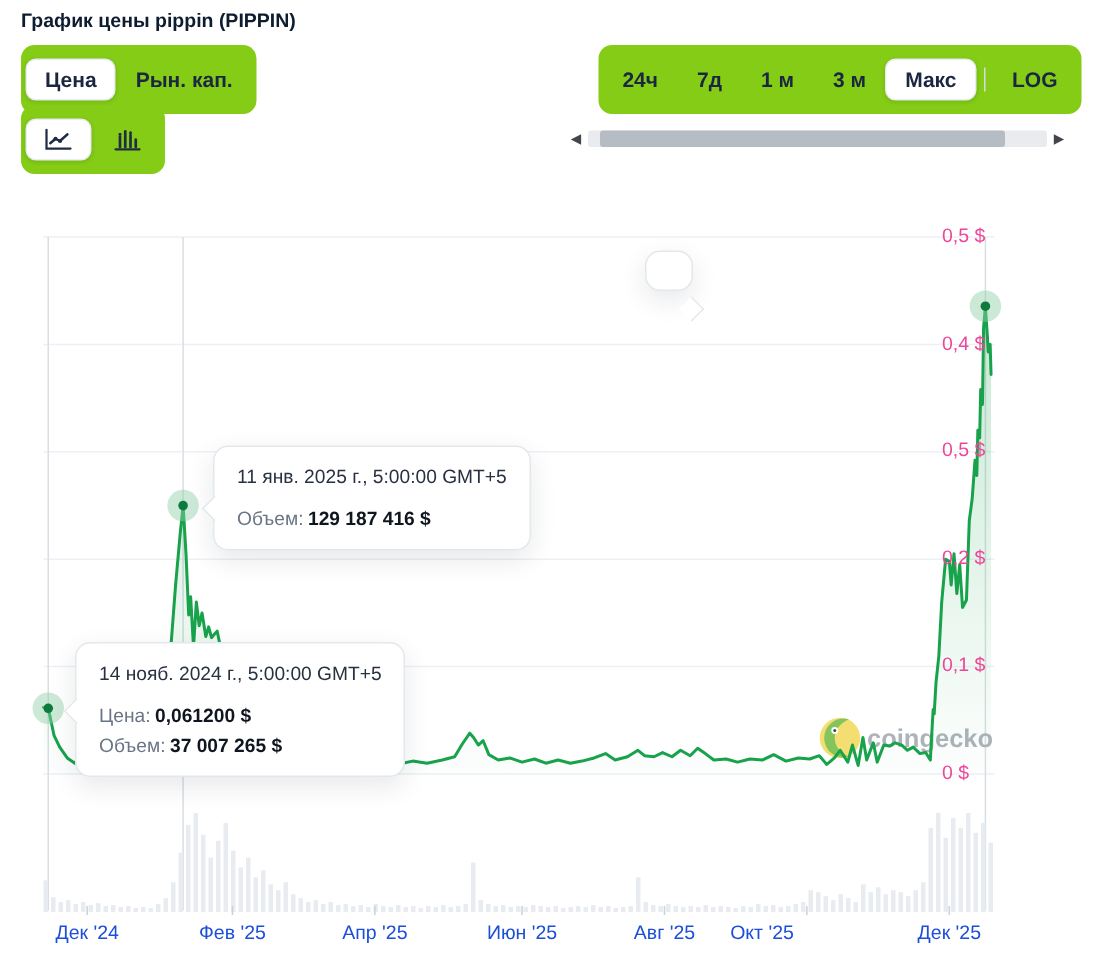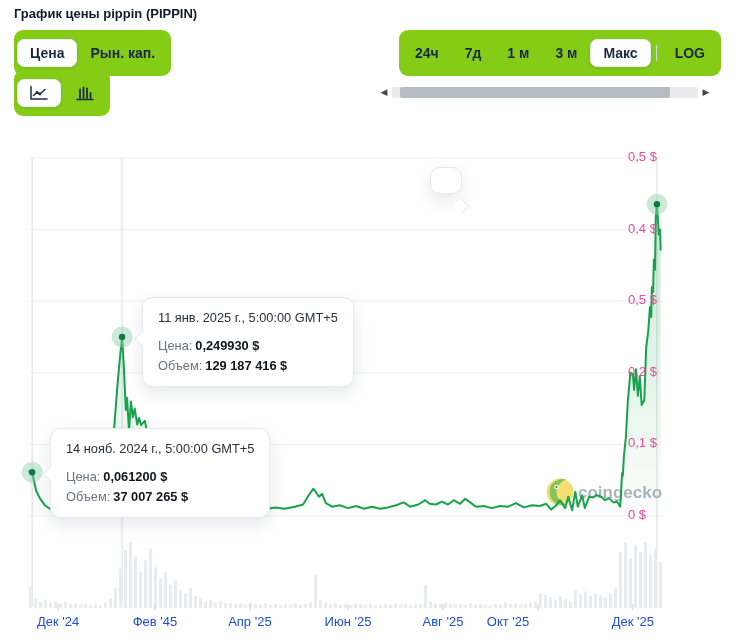--- a/index.html
+++ b/index.html
@@ -279,38 +279,37 @@
   <div id="y-axis">
       <div class="y-label" style="top: 149px;">0,5 $</div>
       <div class="y-label" style="top: 220.6px;">0,4 $</div>
       <div class="y-label" style="top: 292.2px;">0,5 $</div>
       <div class="y-label" style="top: 363.8px;">0,2 $</div>
       <div class="y-label" style="top: 435.4px;">0,1 $</div>
       <div class="y-label" style="top: 507px;">0 $</div>
     </div>
   <div id="x-axis">
       <div class="x-label" style="left: 23.118px;">Дек '24</div>
-      <div class="x-label" style="left: 119.967px;">Фев '45</div>
+      <div class="x-label" style="left: 119.967px;">Фев '25</div>
       <div class="x-label" style="left: 214.917px;">Апр '25</div>
       <div class="x-label" style="left: 313.032px;">Июн '25</div>
       <div class="x-label" style="left: 407.982px;">Авг '25</div>
       <div class="x-label" style="left: 473px;">Окт '25</div>
       <div class="x-label" style="left: 597.882px;">Дек '25</div>
     </div>
 
   <div class="tooltip t1">
     <div class="tt-date">14 нояб. 2024 г., 5:00:00 GMT+5</div>
     <div class="tt-row"><span>Цена:</span><b>0,061200 $</b></div>
     <div class="tt-row"><span>Объем:</span><b>37 007 265 $</b></div>
     <div class="tt-arrow left"></div>
   </div>
 
   <div class="tooltip t2">
     <div class="tt-date">11 янв. 2025 г., 5:00:00 GMT+5</div>
-    <div class="tt-row"><span>Цена:</span><b>0,249930 $</b></div>
     <div class="tt-row"><span>Объем:</span><b>129 187 416 $</b></div>
     <div class="tt-arrow left"></div>
   </div>
 
   <div class="tooltip t3">
     <div class="tt-arrow right"></div>
   </div>
 
 </div>
 

